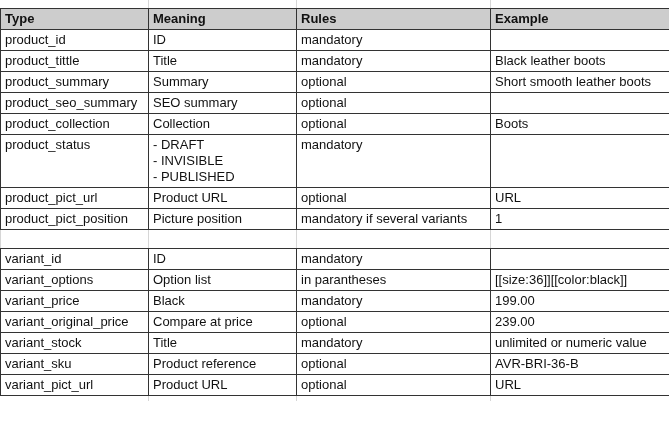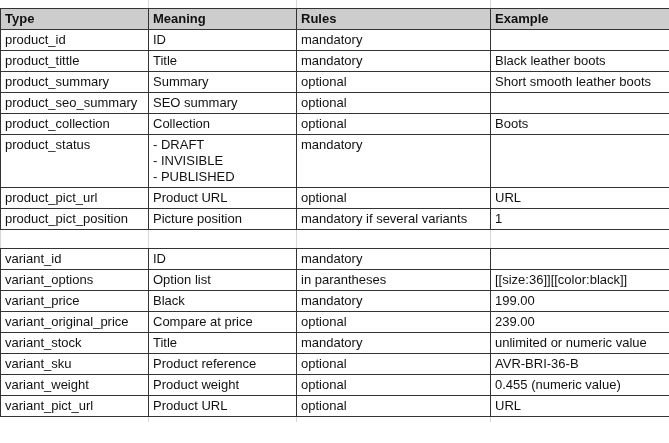--- a/index.html
+++ b/index.html
@@ -185,26 +185,20 @@
           <td class="rules bold">mandatory</td>
           <td class="example">unlimited or numeric value</td>
         </tr>
         <tr>
           <td class="type">variant_sku</td>
           <td class="meaning">Product reference</td>
           <td class="rules">optional</td>
           <td class="example">AVR-BRI-36-B</td>
         </tr>
         <tr>
-          <td class="type">variant_weight</td>
-          <td class="meaning">Product weight</td>
-          <td class="rules">optional</td>
-          <td class="example">0.455 (numeric value)</td>
-        </tr>
-        <tr>
           <td class="type">variant_pict_url</td>
           <td class="meaning">Product URL</td>
           <td class="rules">optional</td>
           <td class="example">URL</td>
         </tr>
       </tbody>
   </table>
 
   <div class="grid-strip bottom">
       <div class="vline" style="left: 148px;"></div>

